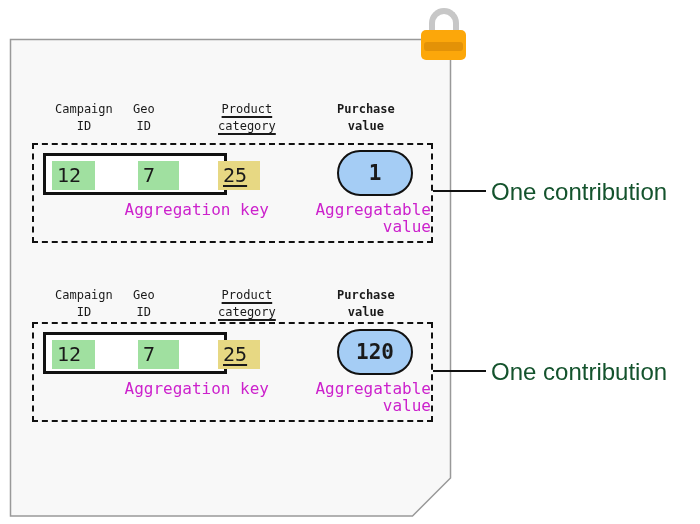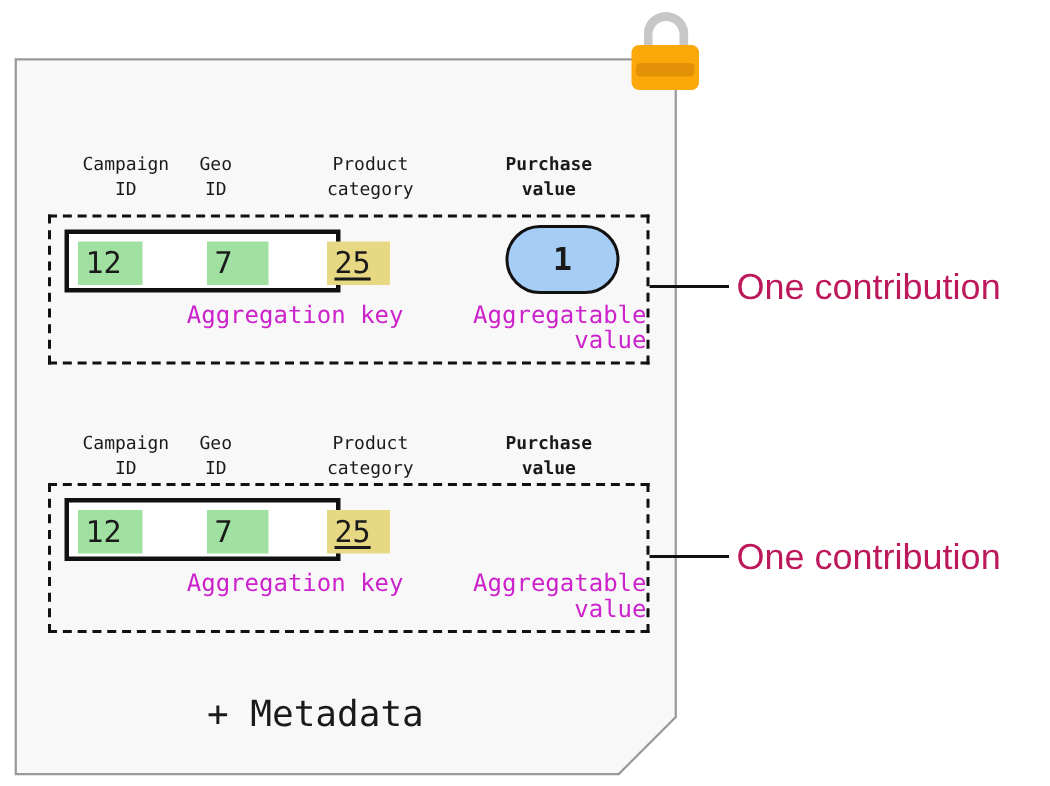--- a/index.html
+++ b/index.html
@@ -15,21 +15,21 @@
   .lock .band{position:absolute;left:3px;top:12px;width:39px;height:9px;border-radius:3px;
               background:rgba(160,95,0,.28);}
 
   
   .section{position:absolute;left:32px;width:401px;height:150px;}
   .sec1{top:101px;}
   .sec2{top:280px;}
   .col{position:absolute;top:0;font-size:12px;line-height:17px;white-space:pre;text-align:center;}
   .sec2 .col{top:7px;}
   .c1{left:23px;} .c2{left:101px;} .c3{left:186px;} .c4{left:305px;font-weight:bold;}
-  .u{text-underline-offset:3px;text-decoration-thickness:1.5px;}
+  .u{text-decoration:underline;text-underline-offset:3px;text-decoration-thickness:1.5px;}
 
   .dashed-box{position:absolute;left:0;top:42px;width:401px;height:100px;box-sizing:border-box;
               border:2px dashed #111;}
   .key-box{position:absolute;left:9px;top:8px;width:184px;height:42px;box-sizing:border-box;
            border:3px solid #111;background:#fff;}
   .cell{position:absolute;top:5px;height:29px;font-size:20px;line-height:29px;padding-left:5px;
         box-sizing:border-box;}
   .cell1{left:6px;width:43px;} .cell2{left:92px;width:41px;} .cell3{left:172px;width:42px;}
   .cell3 .num{text-decoration:underline;text-underline-offset:3px;text-decoration-thickness:2px;}
 
@@ -38,21 +38,21 @@
   .pill{position:absolute;left:303px;top:5px;width:76px;height:46px;box-sizing:border-box;
         border:2px solid #111;border-radius:23px;text-align:center;
         font-size:21px;line-height:42px;font-weight:bold;}
   .agg-val-label{position:absolute;right:0;top:56px;text-align:right;
                  font-size:16px;line-height:17px;white-space:pre;}
 
   
   .callout-line{position:absolute;left:433px;width:53px;height:2px;background:#111;}
   .cl1{top:190px;} .cl2{top:370px;}
   .callout-text{position:absolute;left:491px;font-family:"Liberation Sans",sans-serif;
-                font-size:24px;line-height:26px;color:#be185d;white-space:nowrap;}
+                font-size:24px;line-height:26px;color:#14532d;white-space:nowrap;}
   .ct1{top:179px;} .ct2{top:359px;}
 
   .metadata{position:absolute;left:138px;top:462px;font-size:24px;line-height:28px;color:#1a1a1a;}
 </style>
 </head>
 <body>
 
 <div class="stage">
 
   <svg class="paper-svg" viewBox="0 0 700 524">
@@ -90,23 +90,23 @@
     <div class="col c3"><span class="u">Product</span><br><span class="u">category</span></div>
     <div class="col c4"><span>Purchase</span><br><span>value</span></div>
 
     <div class="dashed-box">
       <div class="key-box">
         <div class="cell cell1" style="background-color: rgb(160, 224, 160);"><span class="num">12</span></div>
         <div class="cell cell2" style="background-color: rgb(160, 224, 160);"><span class="num">7</span></div>
         <div class="cell cell3" style="background-color: rgb(231, 216, 131);"><span class="num">25</span></div>
       </div>
       <div class="agg-key-label" style="color: rgb(204, 34, 204);">Aggregation key</div>
+      <div class="pill" style="background-color: rgb(165, 205, 245);">120</div>
       <div class="agg-val-label" style="color: rgb(204, 34, 204);"><span>Aggregatable</span><br><span>value</span></div>
     </div>
   </section>
 
   <div class="callout-line cl1"></div>
   <div class="callout-text ct1">One contribution</div>
   <div class="callout-line cl2"></div>
   <div class="callout-text ct2">One contribution</div>
 
-  <div class="metadata">+ Metadata</div>
 </div>
 
 </body></html>

